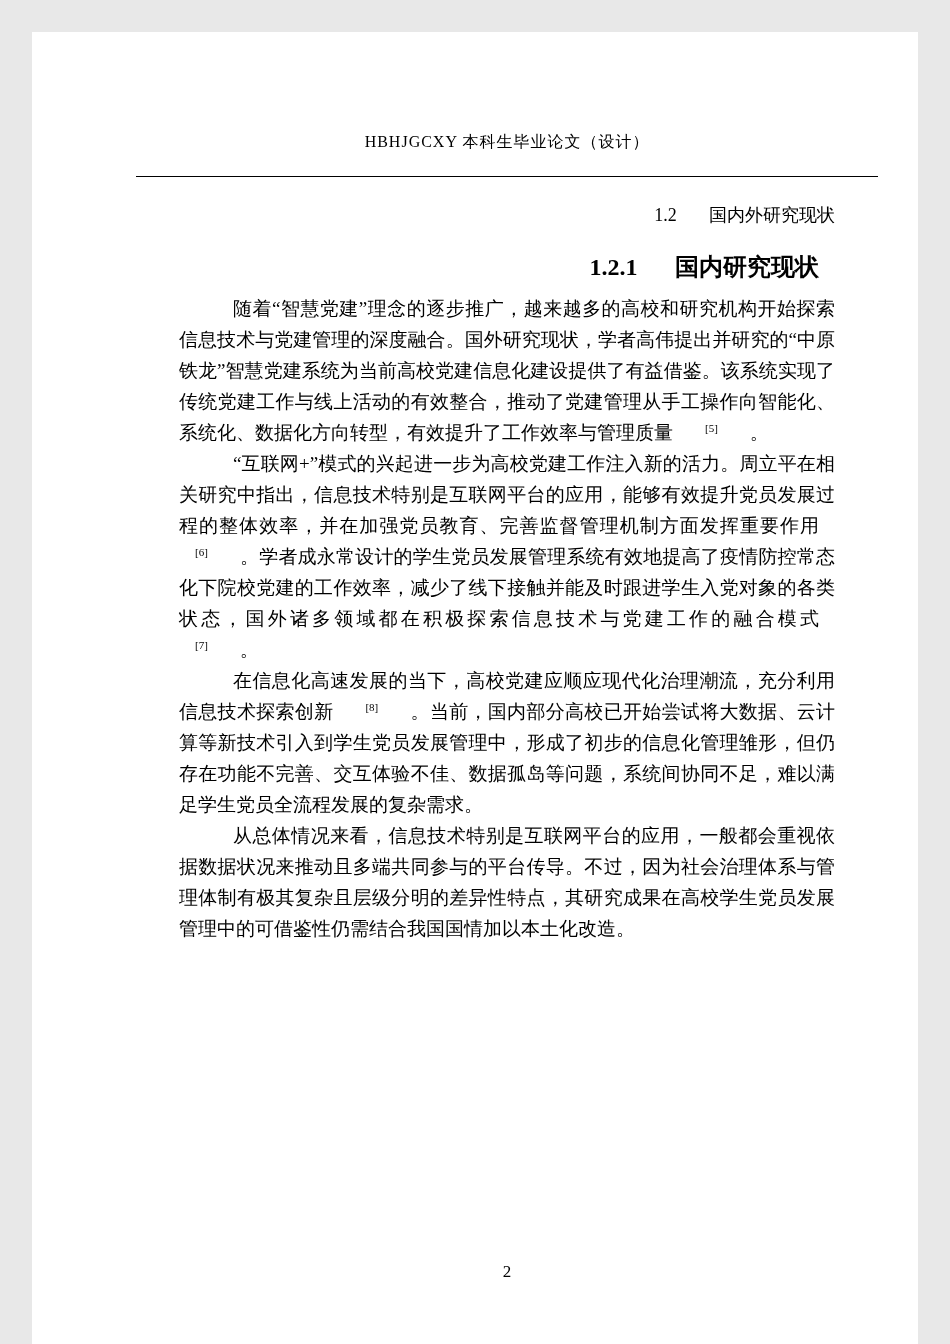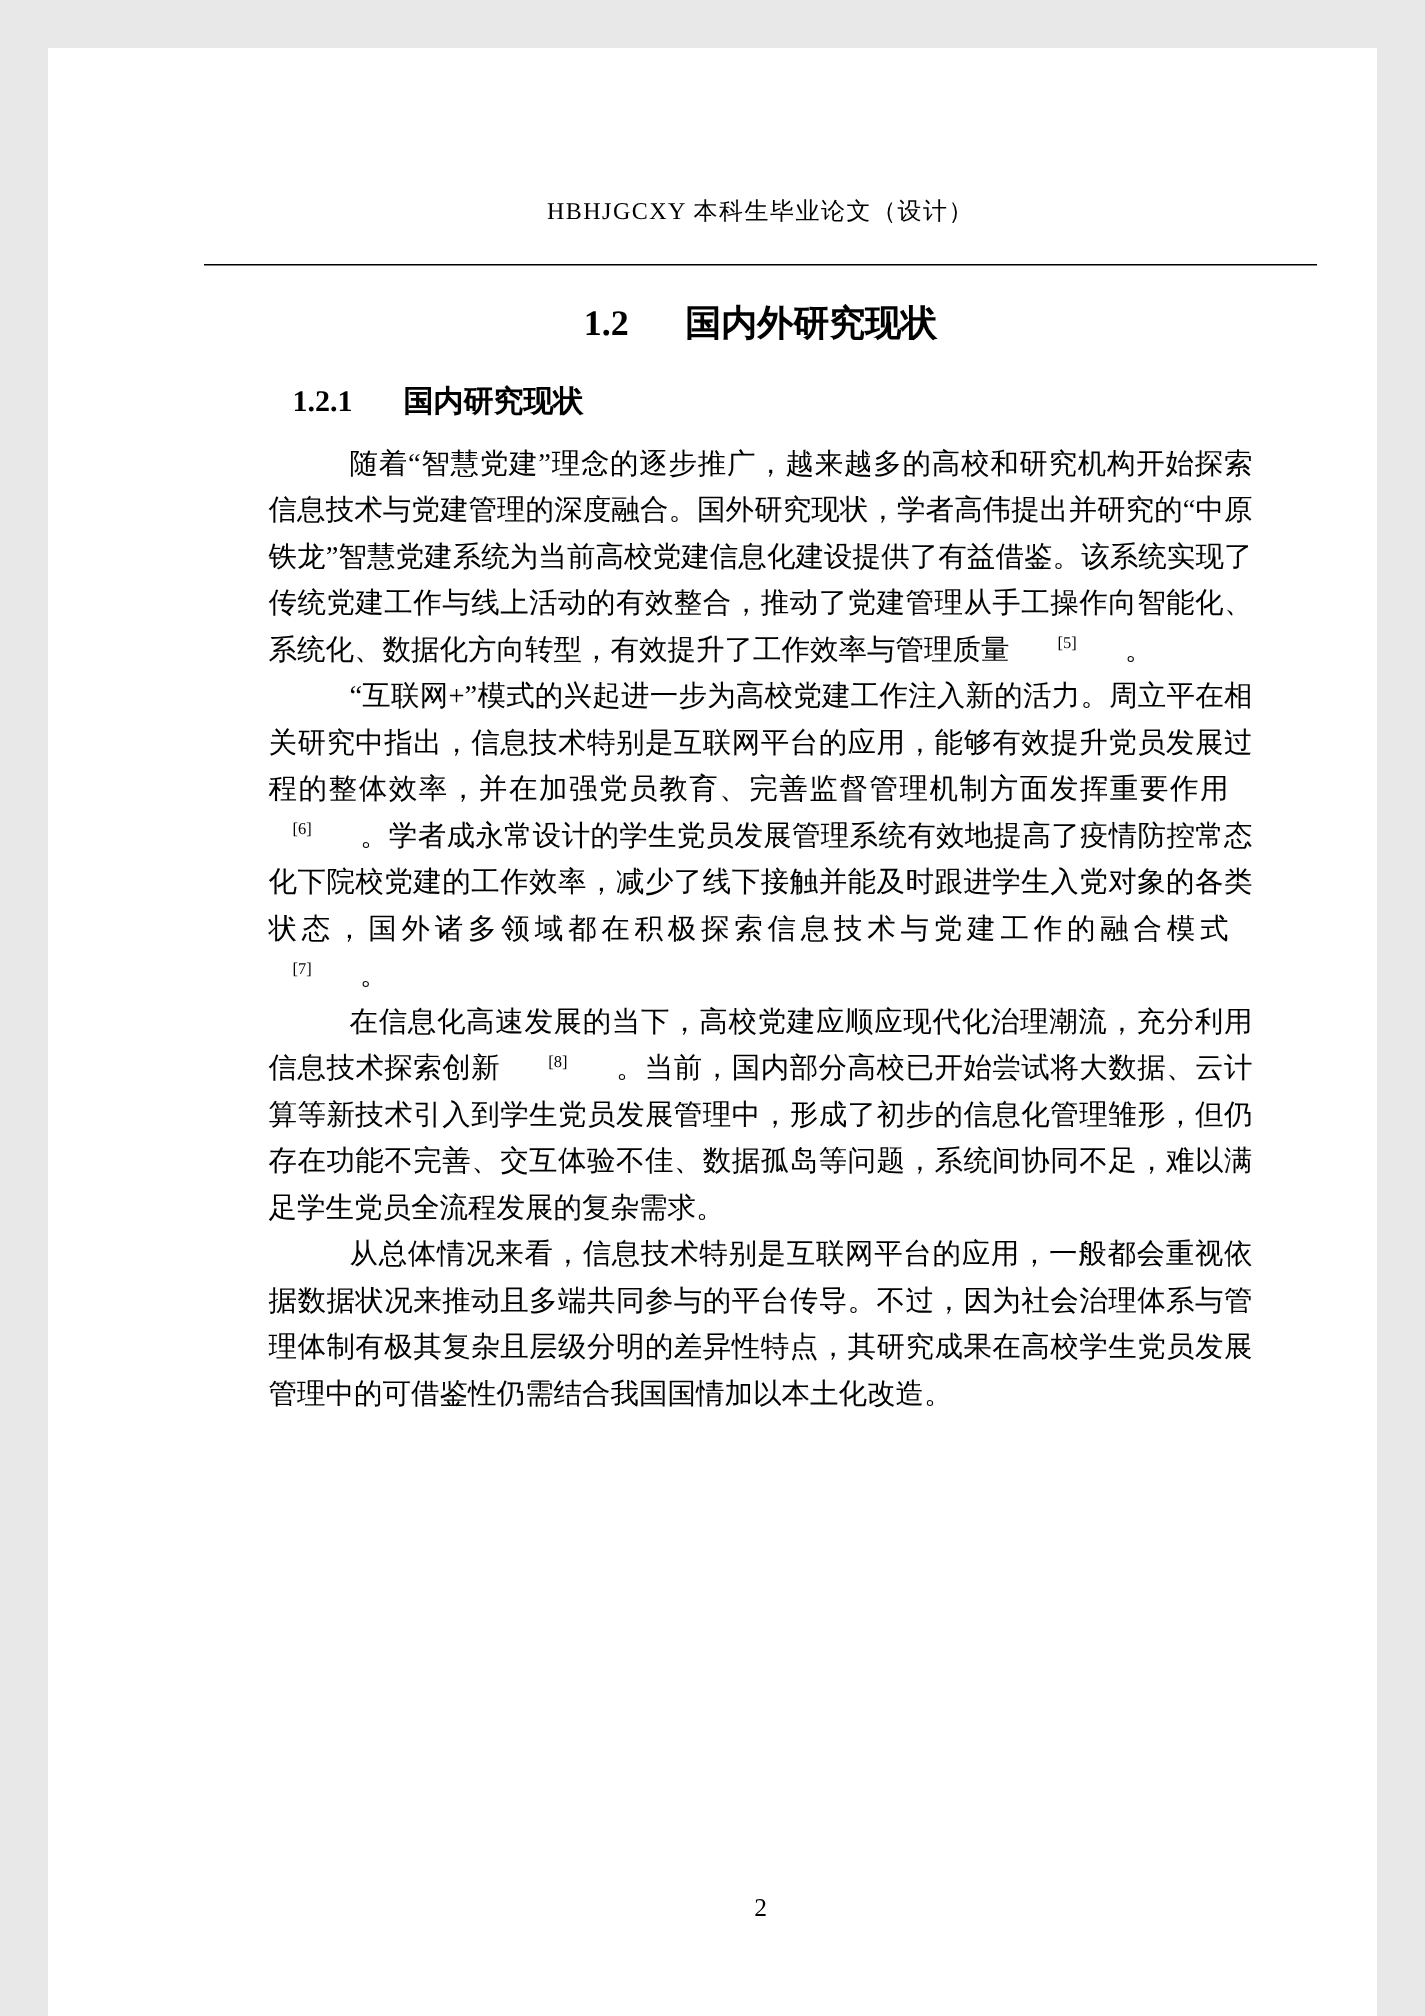--- a/index.html
+++ b/index.html
@@ -33,32 +33,32 @@
 
   .content {
     position: absolute;
     top: 150px;
     left: 115px;
     right: 115px;
     text-align: justify;
   }
 
   .section-heading {
-    font-size: 24px;
+    font-size: 18px;
     line-height: 27px;
-    font-weight: bold;
+    font-weight: normal;
     margin: 4px 0 26px 0;
-    text-align: center;
+    text-align: right;
   }
   .sub-heading {
-    font-size: 20px;
+    font-size: 24px;
     line-height: 24px;
     font-weight: bold;
     margin: 22px 0 14px 0;
-    text-align: left;
+    text-align: right;
   }
   .heading-number {
     font-family: "Liberation Serif", serif;
     margin-right: 0.9em;
   }
   .heading-title {
     font-family: "Liberation Sans", sans-serif;
   }
 
   .body-paragraph {

